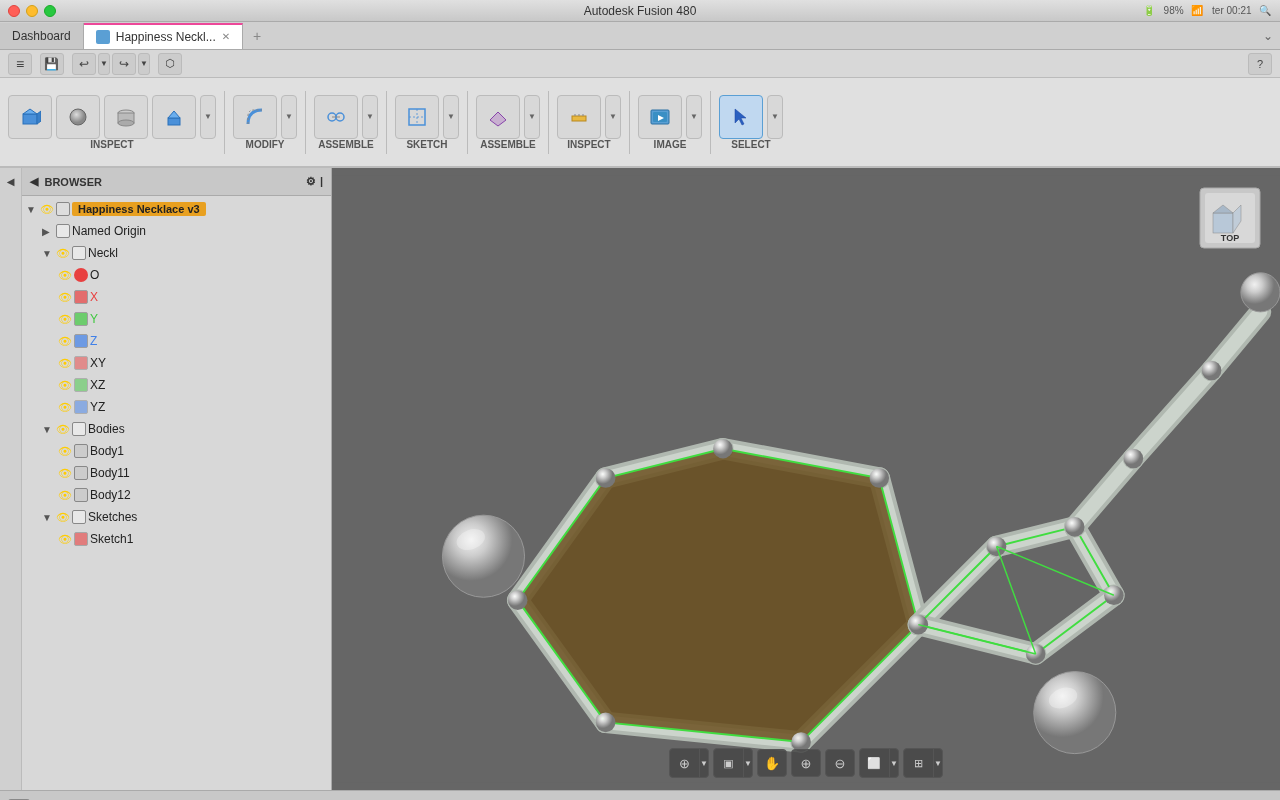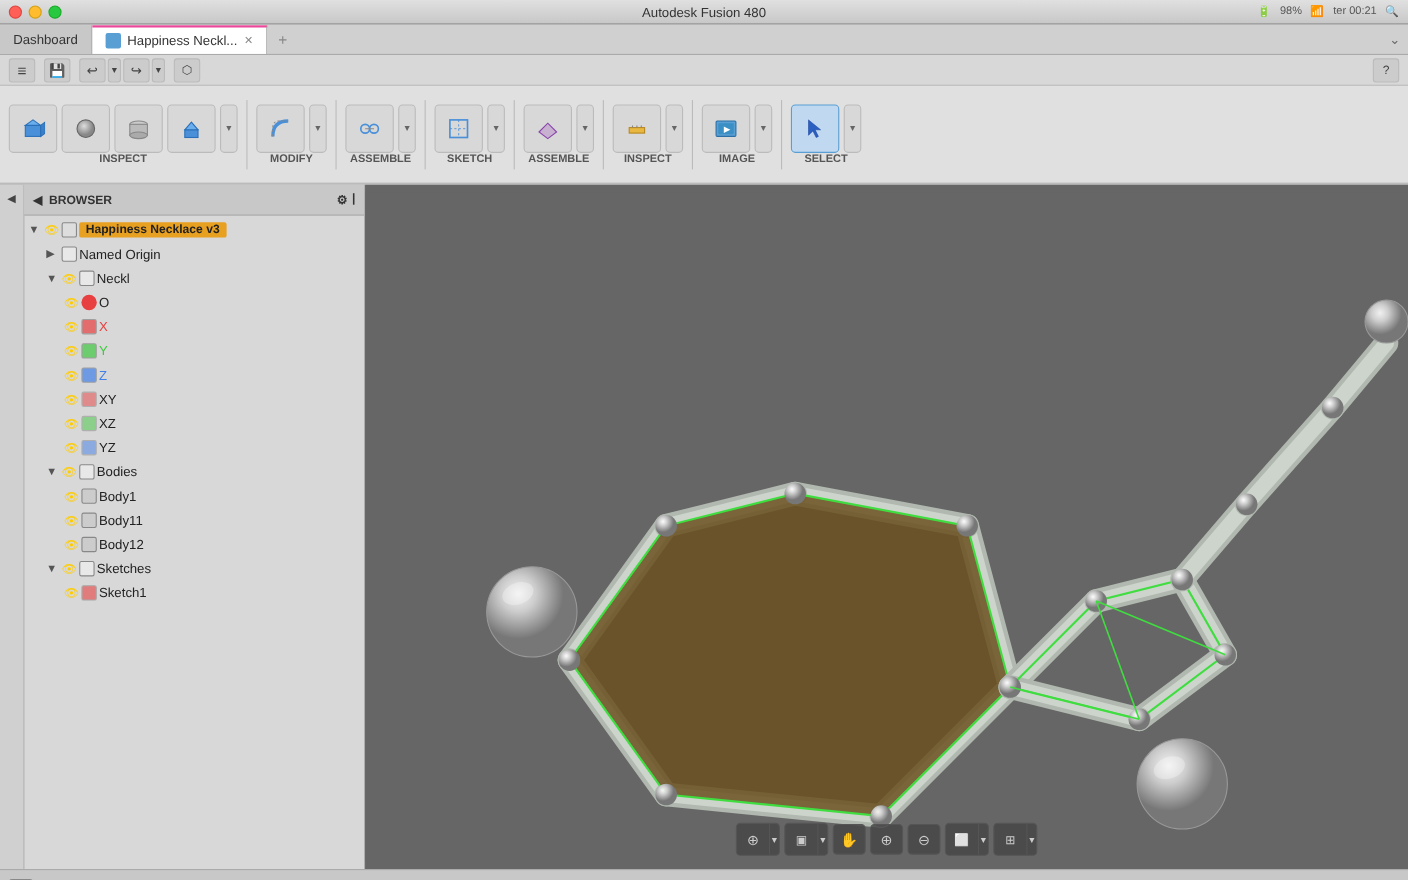--- a/index.html
+++ b/index.html
@@ -497,20 +497,31 @@
       <circle cx="760" cy="550" r="42" fill="url(#sphereGrad2)" stroke="#999" stroke-width="1"></circle>
       <ellipse cx="748" cy="535" rx="15" ry="10" fill="white" opacity="0.3" transform="rotate(-20,748,535)"></ellipse>
 
       <circle cx="950" cy="120" r="20" fill="url(#sphereGrad1)" stroke="#999" stroke-width="1"></circle>
 
       <line x1="600" y1="460" x2="720" y2="490" stroke="#40dd40" stroke-width="1.5"></line>
       <line x1="680" y1="380" x2="720" y2="490" stroke="#40dd40" stroke-width="1.5"></line>
       <line x1="680" y1="380" x2="800" y2="430" stroke="#40dd40" stroke-width="1.5"></line>
     </svg>
 
+    <div style="position:absolute;top:15px;right:15px;width:70px;height:70px;">
+      <svg width="70" height="70" viewBox="0 0 70 70">
+        <rect x="5" y="5" width="60" height="60" rx="4" fill="#c8c8c8" stroke="#aaa" stroke-width="1"></rect>
+        <rect x="10" y="10" width="50" height="50" rx="3" fill="#d8d8d8"></rect>
+
+        <rect x="18" y="30" width="20" height="20" fill="#b8c8d8" stroke="#888" stroke-width="0.5"></rect>
+        <polygon points="18,30 28,22 38,30" fill="#a8b8c8" stroke="#888" stroke-width="0.5"></polygon>
+        <polygon points="38,30 46,22 46,38 38,50" fill="#c0ccd8" stroke="#888" stroke-width="0.5"></polygon>
+        <text x="35" y="58" text-anchor="middle" font-size="9" fill="#333" font-weight="700">TOP</text>
+      </svg>
+    </div>
 
     <div style="position:absolute;bottom:12px;left:50%;transform:translateX(-50%);display:flex;gap:4px;align-items:center;">
       <div style="display:flex;background:rgba(70,70,70,0.85);border:1px solid #555;border-radius:4px;overflow:hidden;">
         <div style="width:30px;height:28px;display:flex;align-items:center;justify-content:center;color:#ccc;font-size:13px;cursor:pointer;border-right:1px solid #555;">⊕</div>
         <div style="width:8px;height:28px;display:flex;align-items:center;justify-content:center;color:#ccc;font-size:8px;cursor:pointer;">▼</div>
       </div>
       <div style="display:flex;background:rgba(70,70,70,0.85);border:1px solid #555;border-radius:4px;overflow:hidden;">
         <div style="width:30px;height:28px;display:flex;align-items:center;justify-content:center;color:#ccc;font-size:11px;cursor:pointer;border-right:1px solid #555;">▣</div>
         <div style="width:8px;height:28px;display:flex;align-items:center;justify-content:center;color:#ccc;font-size:8px;cursor:pointer;">▼</div>
       </div>

